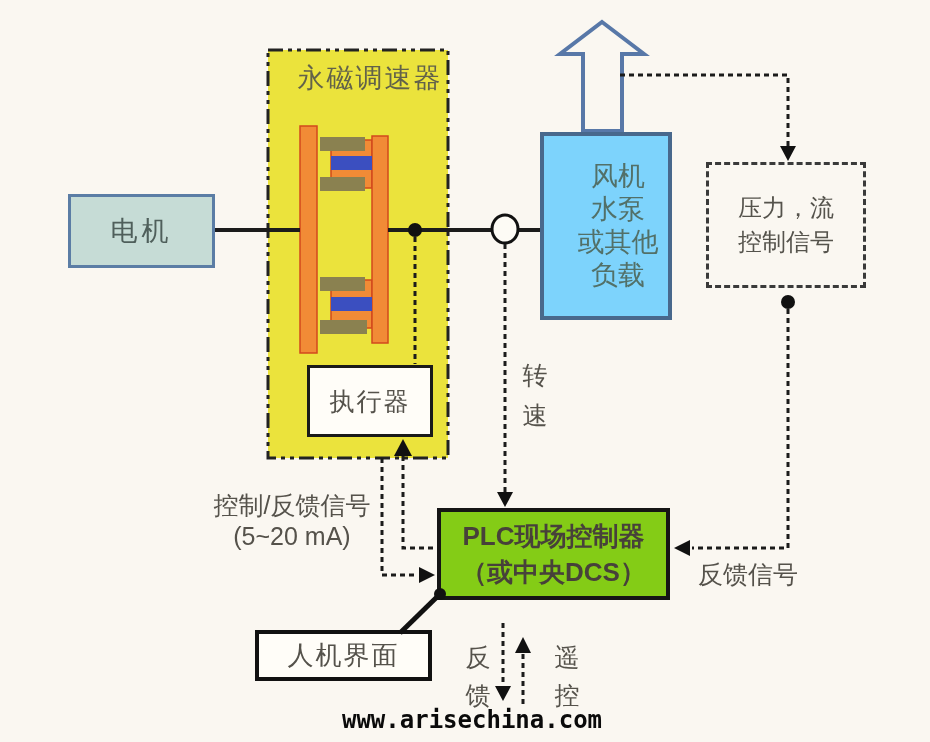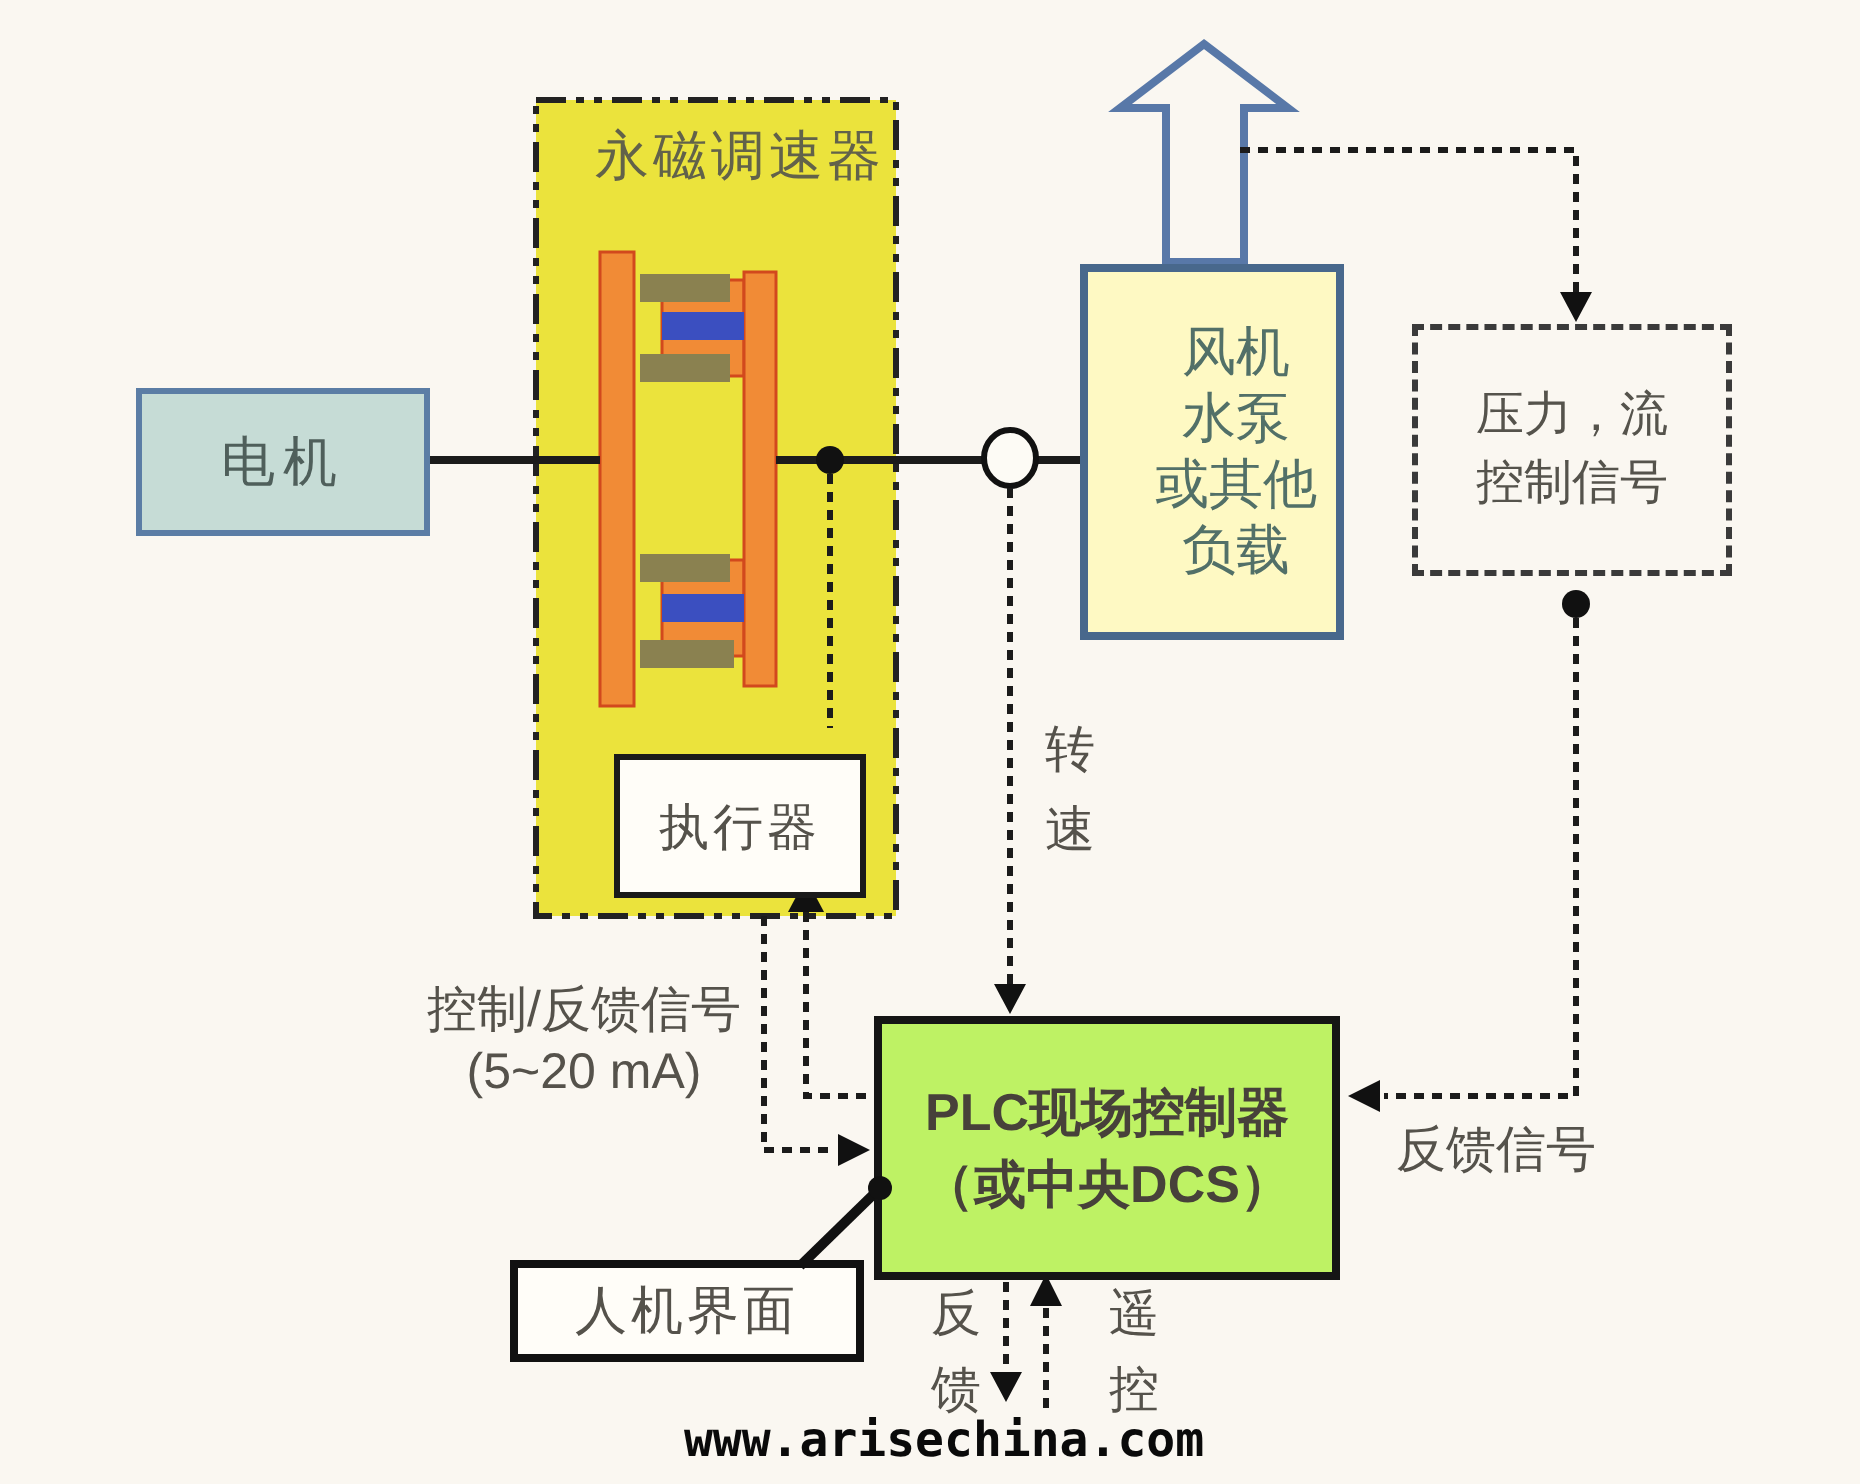--- a/index.html
+++ b/index.html
@@ -8,27 +8,27 @@
     font-family:"Liberation Sans","DejaVu Sans",sans-serif;overflow:hidden;
   }
   svg.layer{position:absolute;left:0;top:0;z-index:2;}
   svg.toplayer{position:absolute;left:0;top:0;z-index:5;}
   .box{position:absolute;z-index:3;box-sizing:border-box;display:flex;flex-direction:column;
        align-items:center;justify-content:center;text-align:center;}
   .lbl{position:absolute;z-index:3;color:#55524b;text-align:center;padding-left:12px;}
   #title{left:268px;top:60px;width:180px;font-size:27px;color:#62624a;letter-spacing:2px;z-index:3;}
   #motor{left:68px;top:194px;width:147px;height:74px;background:#c6dcd6;border:3px solid #5b7da5;
          font-size:27px;color:#4f5f5b;letter-spacing:4px;}
-  #load{left:540px;top:132px;width:132px;height:188px;background:#fef9c3;border:4px solid #48688c;
+  #load{left:540px;top:132px;width:132px;height:188px;background:#7dd3fc;border:4px solid #48688c;
         font-size:27px;color:#527068;line-height:33px;padding-left:24px;}
   #actuator{left:307px;top:365px;width:126px;height:72px;background:#fffdf8;border:3px solid #1a1a1a;
-            font-size:25px;color:#55524b;letter-spacing:2px;margin-top:12px;}
+            font-size:25px;color:#55524b;letter-spacing:2px;}
   #signalbox{left:706px;top:162px;width:160px;height:126px;border:3px dashed #3a3a3a;
              font-size:24px;color:#55534c;line-height:34px;}
-  #plc{left:437px;top:508px;width:233px;height:132px;background:#bef264;border:4px solid #151515;
+  #plc{left:437px;top:508px;width:233px;height:92px;background:#84cc16;border:4px solid #151515;
        font-size:26px;font-weight:600;color:#47413a;line-height:36px;}
   #hmi{left:255px;top:630px;width:177px;height:51px;background:#fffdf8;border:4px solid #111;
        font-size:26px;color:#55524b;letter-spacing:2px;}
   #ctrl-label{left:185px;top:490px;width:190px;font-size:25px;line-height:31px;}
   #speed-label{left:508px;top:355px;width:30px;font-size:25px;line-height:40px;}
   #fb-signal-label{left:676px;top:558px;width:120px;font-size:25px;}
   #fb-v-label{left:451px;top:638px;width:30px;font-size:25px;line-height:38px;}
   #rc-v-label{left:540px;top:638px;width:30px;font-size:25px;line-height:38px;}
   #watermark{left:310px;top:706px;width:300px;font-family:"DejaVu Sans Mono","Liberation Mono",monospace;
              font-weight:bold;font-size:24px;color:#0a0a0a;z-index:4;}

